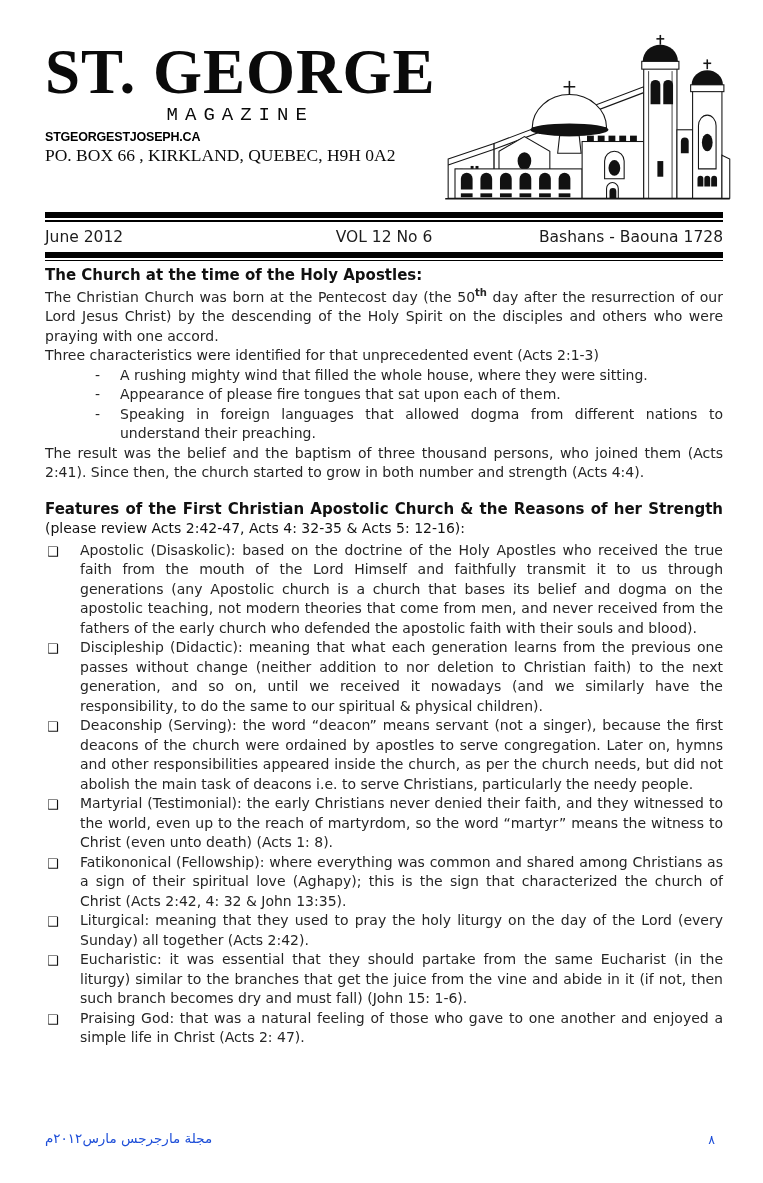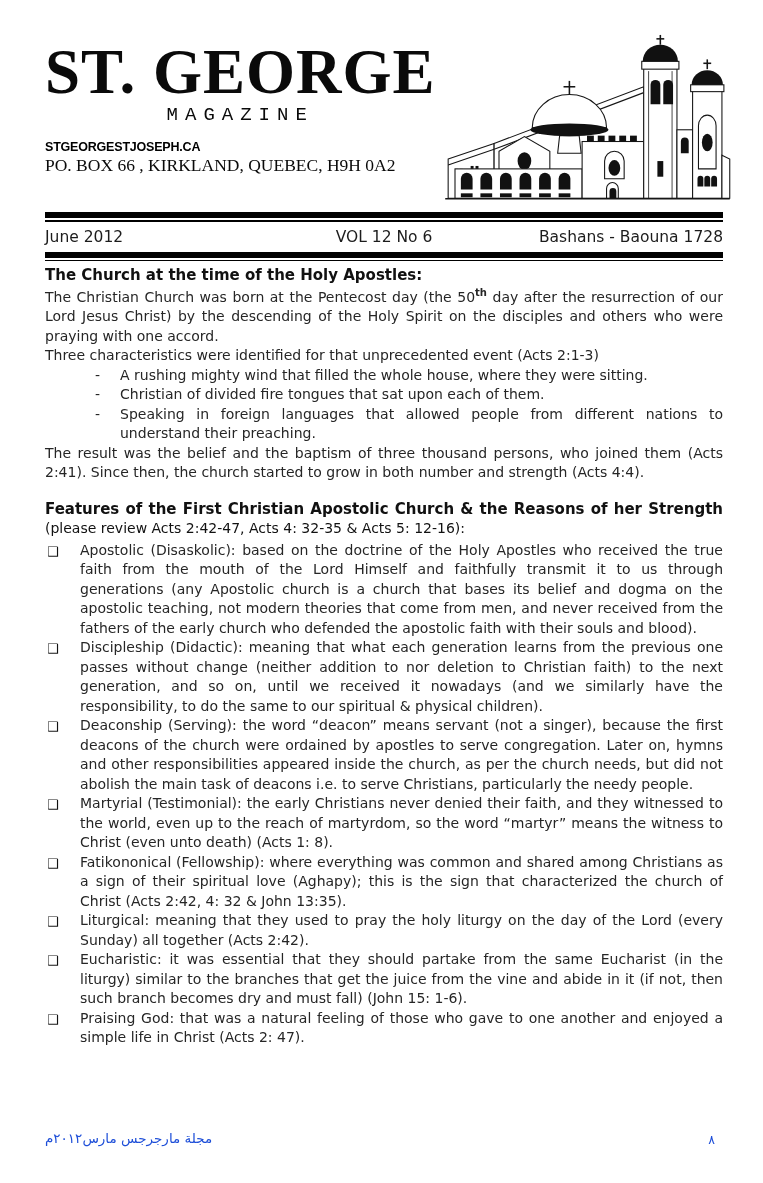--- a/index.html
+++ b/index.html
@@ -19,21 +19,21 @@
     font-family:"Liberation Serif","DejaVu Serif",serif;
     font-weight:bold;font-size:63px;line-height:64px;color:#0a0a0a;
     letter-spacing:1px;white-space:nowrap;
   }
   .mag-sub{
     font-family:"Liberation Mono","DejaVu Sans Mono",monospace;
     font-size:19px;letter-spacing:7px;color:#0a0a0a;
   }
   .website{
     font-family:"Liberation Sans",sans-serif;font-weight:bold;
-    font-size:12.5px;letter-spacing:-0.2px;color:#000;margin-top:14px;
+    font-size:12.5px;letter-spacing:-0.2px;color:#000;margin-top:4px;
   }
   .address{
     font-family:"Liberation Serif","DejaVu Serif",serif;
     font-size:17.5px;color:#0a0a0a;margin-top:1px;white-space:nowrap;
   }
   .church{position:absolute;right:-18px;top:-8px;width:308px;height:176px;}
   .church svg{width:100%;height:100%;}
   
   .rule{border:0;margin:0;}
   .rule .thick{height:6px;background:#000;}
@@ -180,25 +180,25 @@
     <p class="body"><span>The Christian Church was born at the Pentecost day (the 50</span><sup>th</sup><span> day after the resurrection of our Lord Jesus Christ) by the descending of the Holy Spirit on the disciples and others who were praying with one accord.</span></p>
     <p class="body">Three characteristics were identified for that unprecedented event (Acts 2:1-3)</p>
 
     <div class="dash-list">
       <div class="dash-item">
         <span class="b">-</span>
         <span class="t">A rushing mighty wind that filled the whole house, where they were sitting.</span>
       </div>
       <div class="dash-item">
         <span class="b">-</span>
-        <span class="t">Christian of divided fire tongues that sat upon each of them.</span>
+        <span class="t">Appearance of please fire tongues that sat upon each of them.</span>
       </div>
       <div class="dash-item">
         <span class="b">-</span>
-        <span class="t">Speaking in foreign languages that allowed people from different nations to understand their preaching.</span>
+        <span class="t">Speaking in foreign languages that allowed dogma from different nations to understand their preaching.</span>
       </div>
     </div>
 
     <p class="body">The result was the belief and the baptism of three thousand persons, who joined them (Acts 2:41). Since then, the church started to grow in both number and strength (Acts 4:4).</p>
 
     <p class="h2"><b>Features of the First Christian Apostolic Church &amp; the Reasons of her Strength</b><span class="normal"> (please review Acts 2:42-47, Acts 4: 32-35 &amp; Acts 5: 12-16):</span></p>
 
     <div class="check-list">
       <div class="check-item">
         <span class="b">❑</span>

